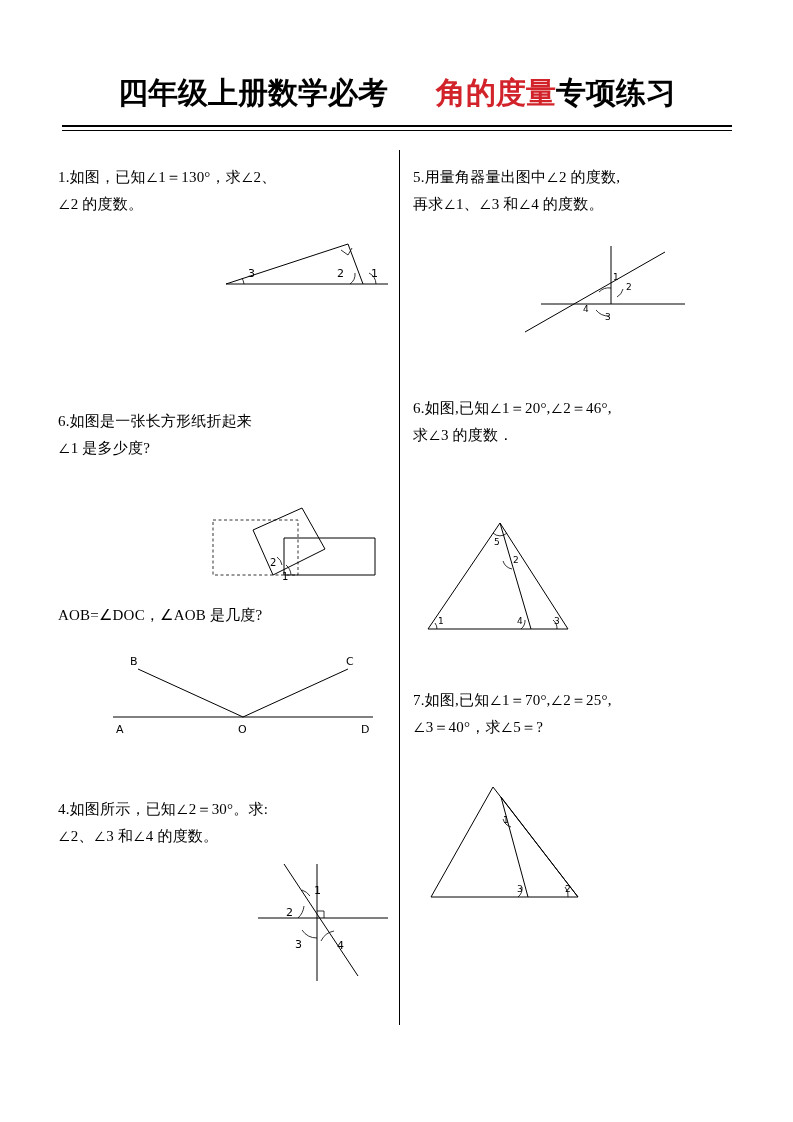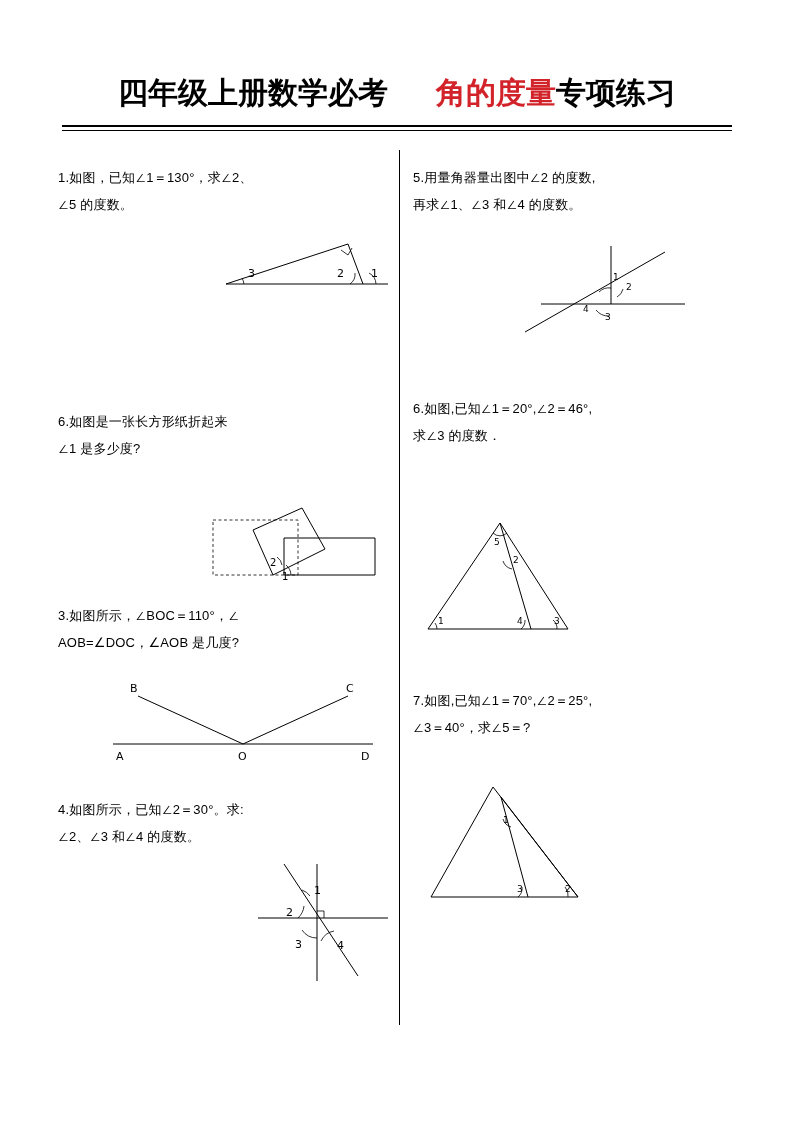--- a/index.html
+++ b/index.html
@@ -69,23 +69,23 @@
   
   .col {
     position: absolute;
     top: 150px;
     width: 330px;
   }
   .col-left { left: 58px; }
   .col-right { left: 413px; }
 
   .qtext {
-    font-size: 13px;
+    font-size: 15px;
     line-height: 27px;
-    font-family: Liberation Sans, sans-serif;
+    font-family: Liberation Serif, serif;
     letter-spacing: 0.2px;
   }
   .qblock { position: absolute; width: 330px; }
   .fig { position: relative; }
   svg { display: block; overflow: visible; }
   text {
     font-family: "DejaVu Sans", "Liberation Sans", sans-serif;
     font-size: 9px;
     fill: #000;
   }
@@ -106,21 +106,21 @@
   </div>
   <div class="title-rule-1"></div>
   <div class="title-rule-2"></div>
 
   <div class="col-divider"></div>
 
   <div class="col col-left">
 
     <div class="qblock" style="top:14px;">
       <div class="qtext">1.如图，已知∠1＝130°，求∠2、</div>
-      <div class="qtext">∠5 的度数。</div>
+      <div class="qtext">∠2 的度数。</div>
       <div class="fig" style="margin-top:6px;">
         <svg width="330" height="66" viewBox="0 0 330 66">
 
           <path class="ln" d="M168 60 L330 60"></path>
           <path class="ln" d="M168 60 L290 20"></path>
           <path class="ln" d="M290 20 L305 60"></path>
 
           <path class="ln-thin" d="M283 26 L290 31 L294 24"></path>
 
           <path class="ln-thin" d="M186 60 A18 18 0 0 0 184 54"></path>
@@ -147,21 +147,20 @@
 
           <path class="ln-thin" d="M224 95 A12 12 0 0 0 219 87"></path>
           <path class="ln-thin" d="M233 105 A14 14 0 0 0 228 95"></path>
           <text x="212" y="96" style="font-size:10px;">2</text>
           <text x="224" y="110" style="font-size:10px;">1</text>
         </svg>
       </div>
     </div>
 
     <div class="qblock" style="top:452px;">
-      <div class="qtext">3.如图所示，∠BOC＝110°，∠</div>
       <div class="qtext">AOB=∠DOC，∠AOB 是几度?</div>
       <div class="fig" style="margin-top:18px;">
         <svg width="330" height="90" viewBox="0 0 330 90">
           <path class="ln" d="M55 70 L315 70"></path>
           <path class="ln" d="M185 70 L80 22"></path>
           <path class="ln" d="M185 70 L290 22"></path>
           <text x="72" y="18" class="lbl-lg">B</text>
           <text x="288" y="18" class="lbl-lg">C</text>
           <text x="58" y="86" class="lbl-lg">A</text>
           <text x="180" y="86" class="lbl-lg">O</text>

